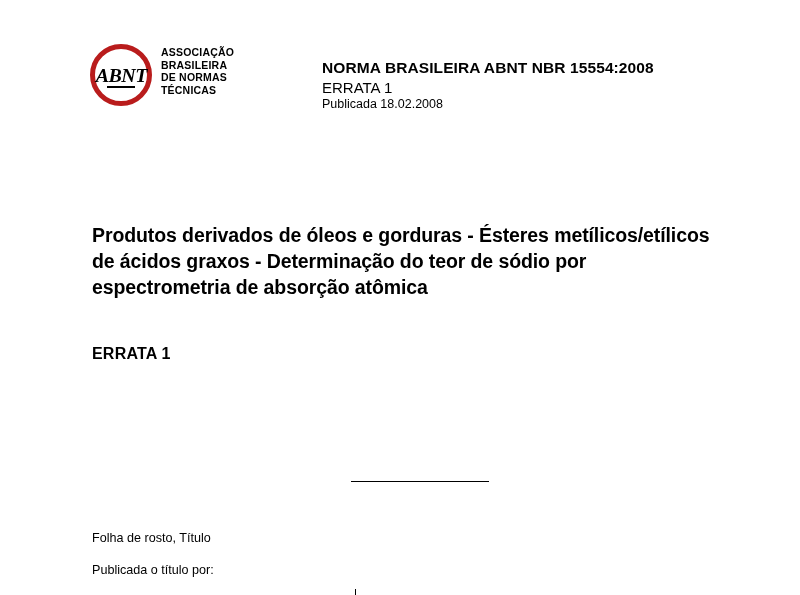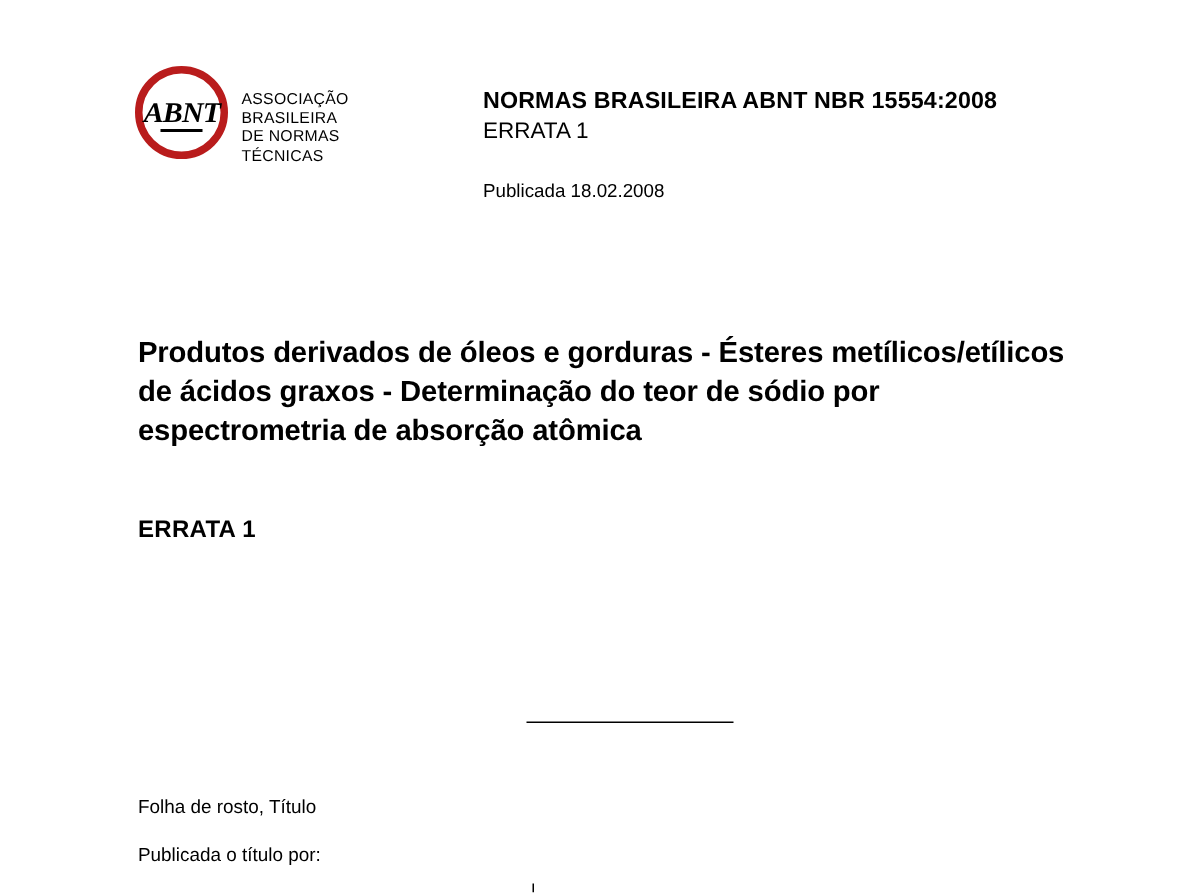--- a/index.html
+++ b/index.html
@@ -63,23 +63,23 @@
   .abnt-mark .bar {
     position: absolute;
     left: 12px;
     right: 12px;
     bottom: 13px;
     height: 2px;
     background: #000;
   }
   .logo-words {
     margin-left: 9px;
-    margin-top: 16px;
+    margin-top: 2px;
     font-family: "Liberation Sans", sans-serif;
-    font-weight: normal;
+    font-weight: bold;
     font-size: 10.5px;
     line-height: 12.5px;
     letter-spacing: 0.2px;
     text-transform: uppercase;
   }
   .logo-words div { white-space: nowrap; }
 
   .header-titles {
     position: absolute;
     left: 322px;
@@ -93,21 +93,21 @@
   }
   .errata-line {
     font-size: 15px;
     font-weight: normal;
     line-height: 19px;
     margin-top: 1px;
   }
   .pub-line {
     font-size: 12.5px;
     font-weight: normal;
-    margin-top: 23px;
+    margin-top: 0;
   }
 
   
   .doc-title {
     position: absolute;
     left: 92px;
     top: 222px;
     width: 620px;
     font-size: 19.5px;
     font-weight: bold;
@@ -180,21 +180,21 @@
       </div>
       <div class="logo-words">
         <div>ASSOCIAÇÃO</div>
         <div>BRASILEIRA</div>
         <div>DE NORMAS</div>
         <div>TÉCNICAS</div>
       </div>
     </div>
 
     <div class="header-titles">
-      <div class="norma-line">NORMAS BRASILEIRA ABNT NBR 15554:2008</div>
+      <div class="norma-line">NORMA BRASILEIRA ABNT NBR 15554:2008</div>
       <div class="errata-line">ERRATA 1</div>
       <div class="pub-line">Publicada 18.02.2008</div>
     </div>
 
   </div>
 
   <div class="doc-title">Produtos derivados de óleos e gorduras - Ésteres metílicos/etílicos de ácidos graxos - Determinação do teor de sódio por espectrometria de absorção atômica</div>
 
   <div class="errata-heading">ERRATA 1</div>
 

